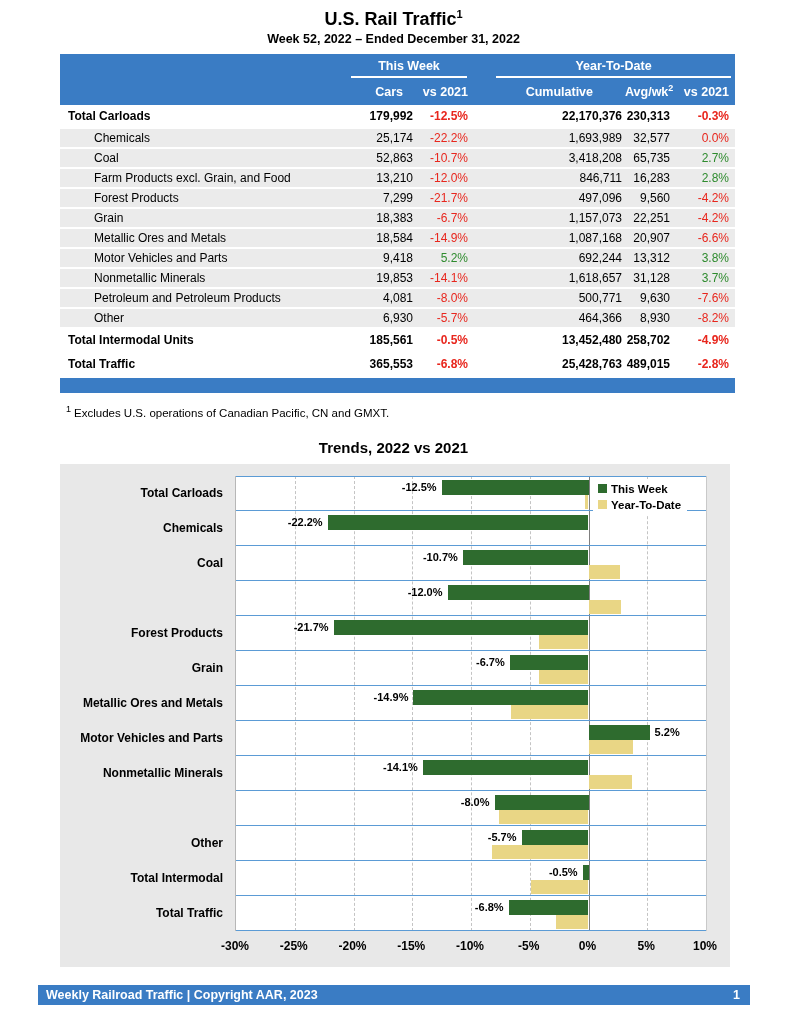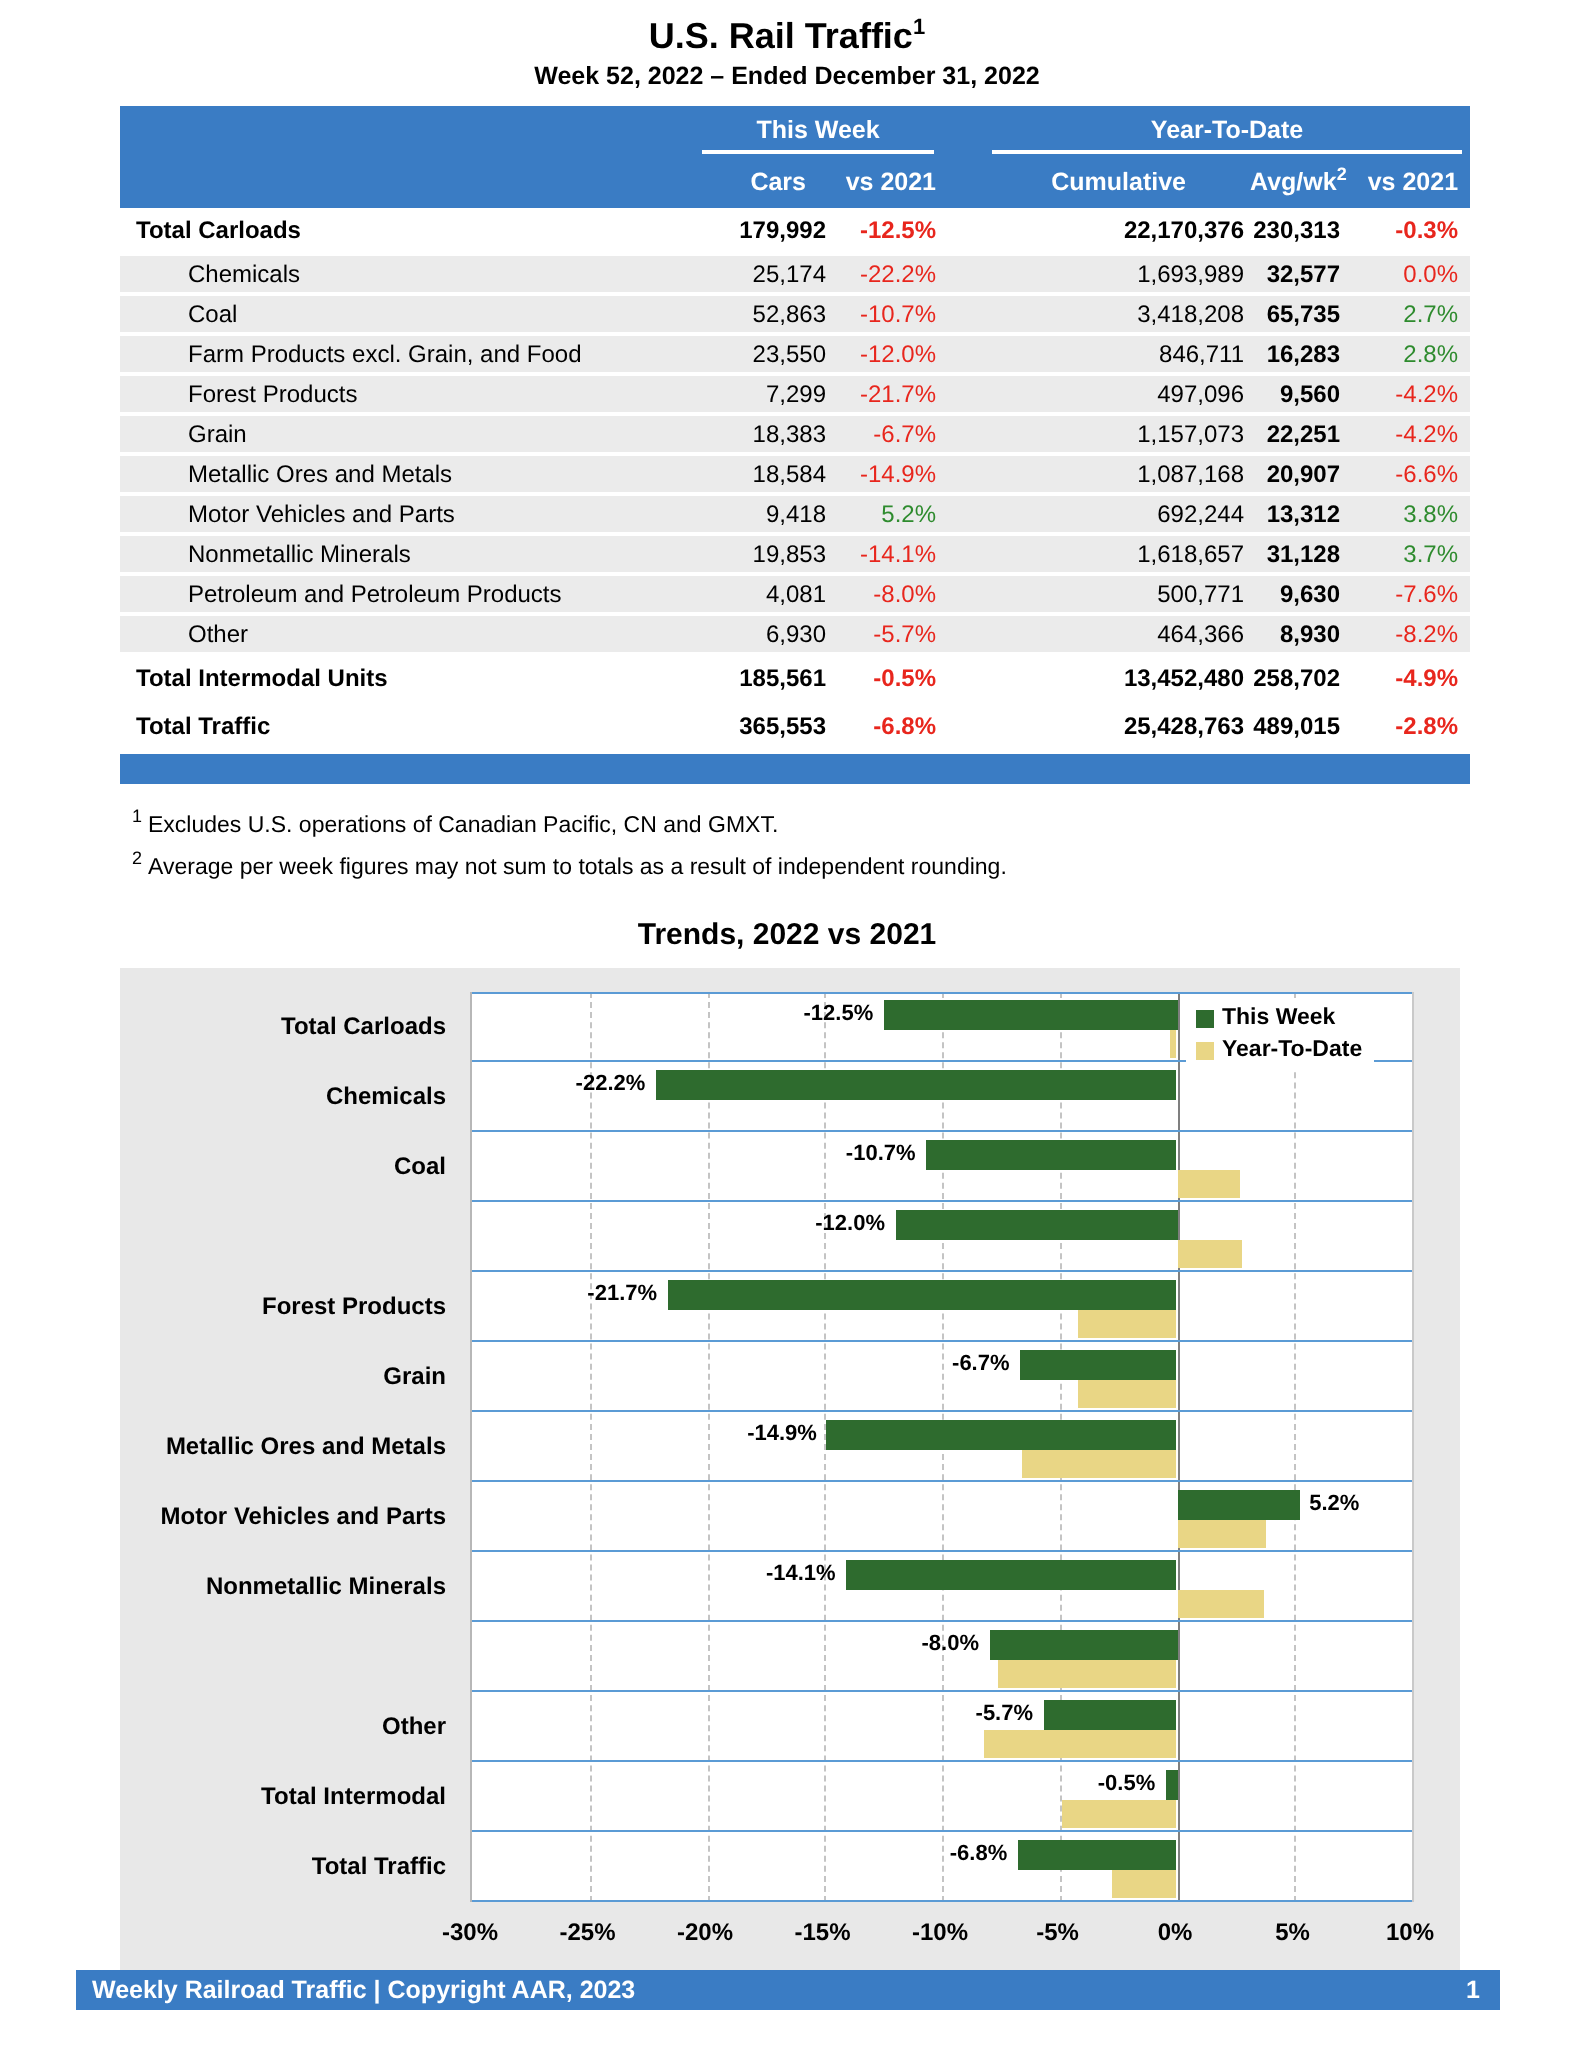--- a/index.html
+++ b/index.html
@@ -27,21 +27,21 @@
   .h-avg{padding-right:10px !important;}
   .h-vs2{padding-right:6px !important;}
   tbody tr{background:#ebebeb;}
   tbody td{border-bottom:2px solid #fff;padding-top:2px;padding-bottom:2px;font-size:12px;white-space:nowrap;overflow:hidden;}
   tbody tr.total{background:#fff;}
   tbody tr.total td{font-weight:bold;padding-top:4px;padding-bottom:4px;}
   .lbl{padding-left:8px;text-align:left;}
   .lbl.indent{padding-left:34px;}
   .num{text-align:right;}
   .c-cars{padding-right:4px;} .c-vs{padding-right:2px;}
-  .c-cum{padding-right:3px;} .c-avg{padding-right:5px;font-weight:bold;} .c-vs2{padding-right:6px;}
+  .c-cum{padding-right:3px;} .c-avg{padding-right:5px;} .c-vs2{padding-right:6px;}
   .neg{color:#e8261d;} .pos{color:#2e8b2e;}
   .table-bar{height:15px;background:#3a7cc4;margin-top:1px;}
 
   
   .footnotes{margin:10px 0 0 66px;font-size:11.5px;line-height:1.55;}
   .footnotes sup{font-size:9px;margin-right:3px;}
 
   
   .chart-title{margin-top:16px;text-align:center;font-size:15px;font-weight:bold;}
   .chart-subtitle{margin-top:5px;text-align:center;font-size:12px;font-weight:bold;}
@@ -123,21 +123,21 @@
           <tr>
             <td class="lbl indent">Coal</td>
             <td class="num c-cars">52,863</td>
             <td class="num c-vs neg">-10.7%</td>
             <td class="num c-cum">3,418,208</td>
             <td class="num c-avg">65,735</td>
             <td class="num c-vs2 pos">2.7%</td>
           </tr>
           <tr>
             <td class="lbl indent">Farm Products excl. Grain, and Food</td>
-            <td class="num c-cars">23,550</td>
+            <td class="num c-cars">13,210</td>
             <td class="num c-vs neg">-12.0%</td>
             <td class="num c-cum">846,711</td>
             <td class="num c-avg">16,283</td>
             <td class="num c-vs2 pos">2.8%</td>
           </tr>
           <tr>
             <td class="lbl indent">Forest Products</td>
             <td class="num c-cars">7,299</td>
             <td class="num c-vs neg">-21.7%</td>
             <td class="num c-cum">497,096</td>
@@ -208,21 +208,20 @@
             <td class="num c-avg">489,015</td>
             <td class="num c-vs2 neg">-2.8%</td>
           </tr>
         </tbody>
     </table>
     <div class="table-bar"></div>
   </div>
 
   <div class="footnotes">
     <div><sup>1</sup><span>Excludes U.S. operations of Canadian Pacific, CN and GMXT.</span></div>
-    <div><sup>2</sup><span>Average per week figures may not sum to totals as a result of independent rounding.</span></div>
   </div>
 
   <div class="chart-title">Trends, 2022 vs 2021</div>
 
   <div class="chart-box">
     <div class="plot-wrap">
       <div class="plot-area" id="plot" style="width: 470px; height: 455px;">
           <div class="gridline" style="left: 58.75px;"></div>
           <div class="gridline" style="left: 117.5px;"></div>
           <div class="gridline" style="left: 176.25px;"></div>

